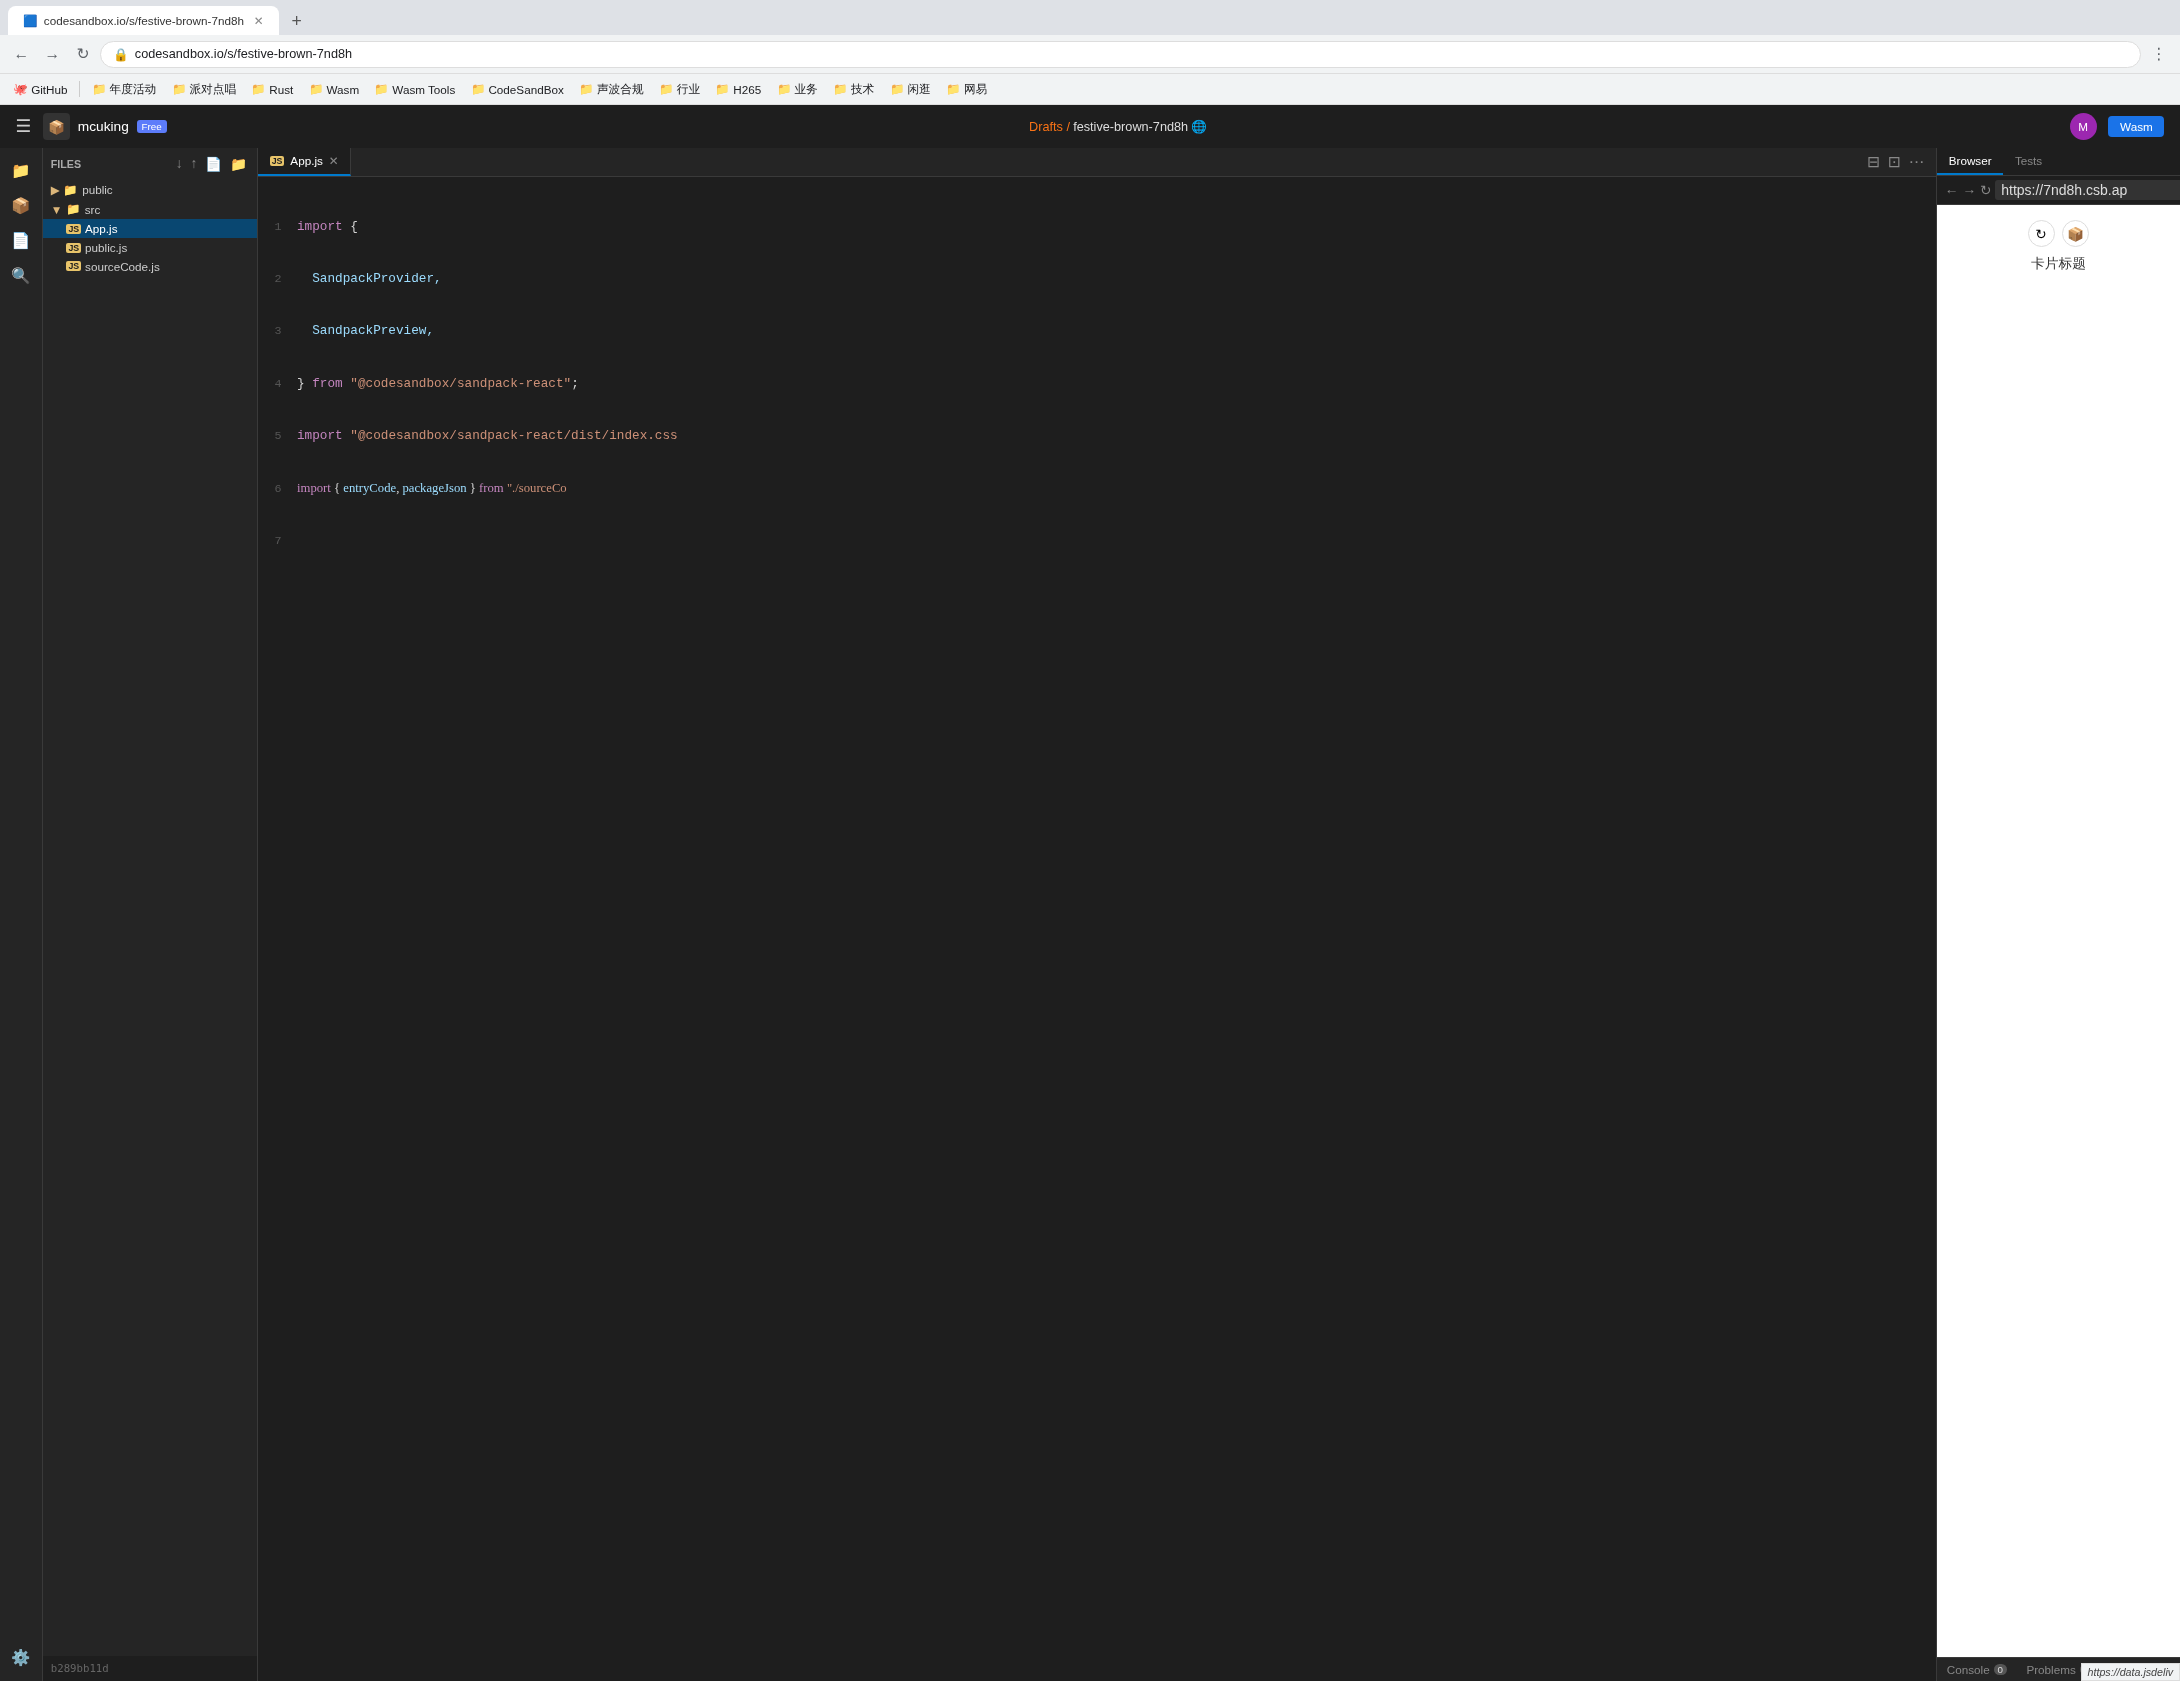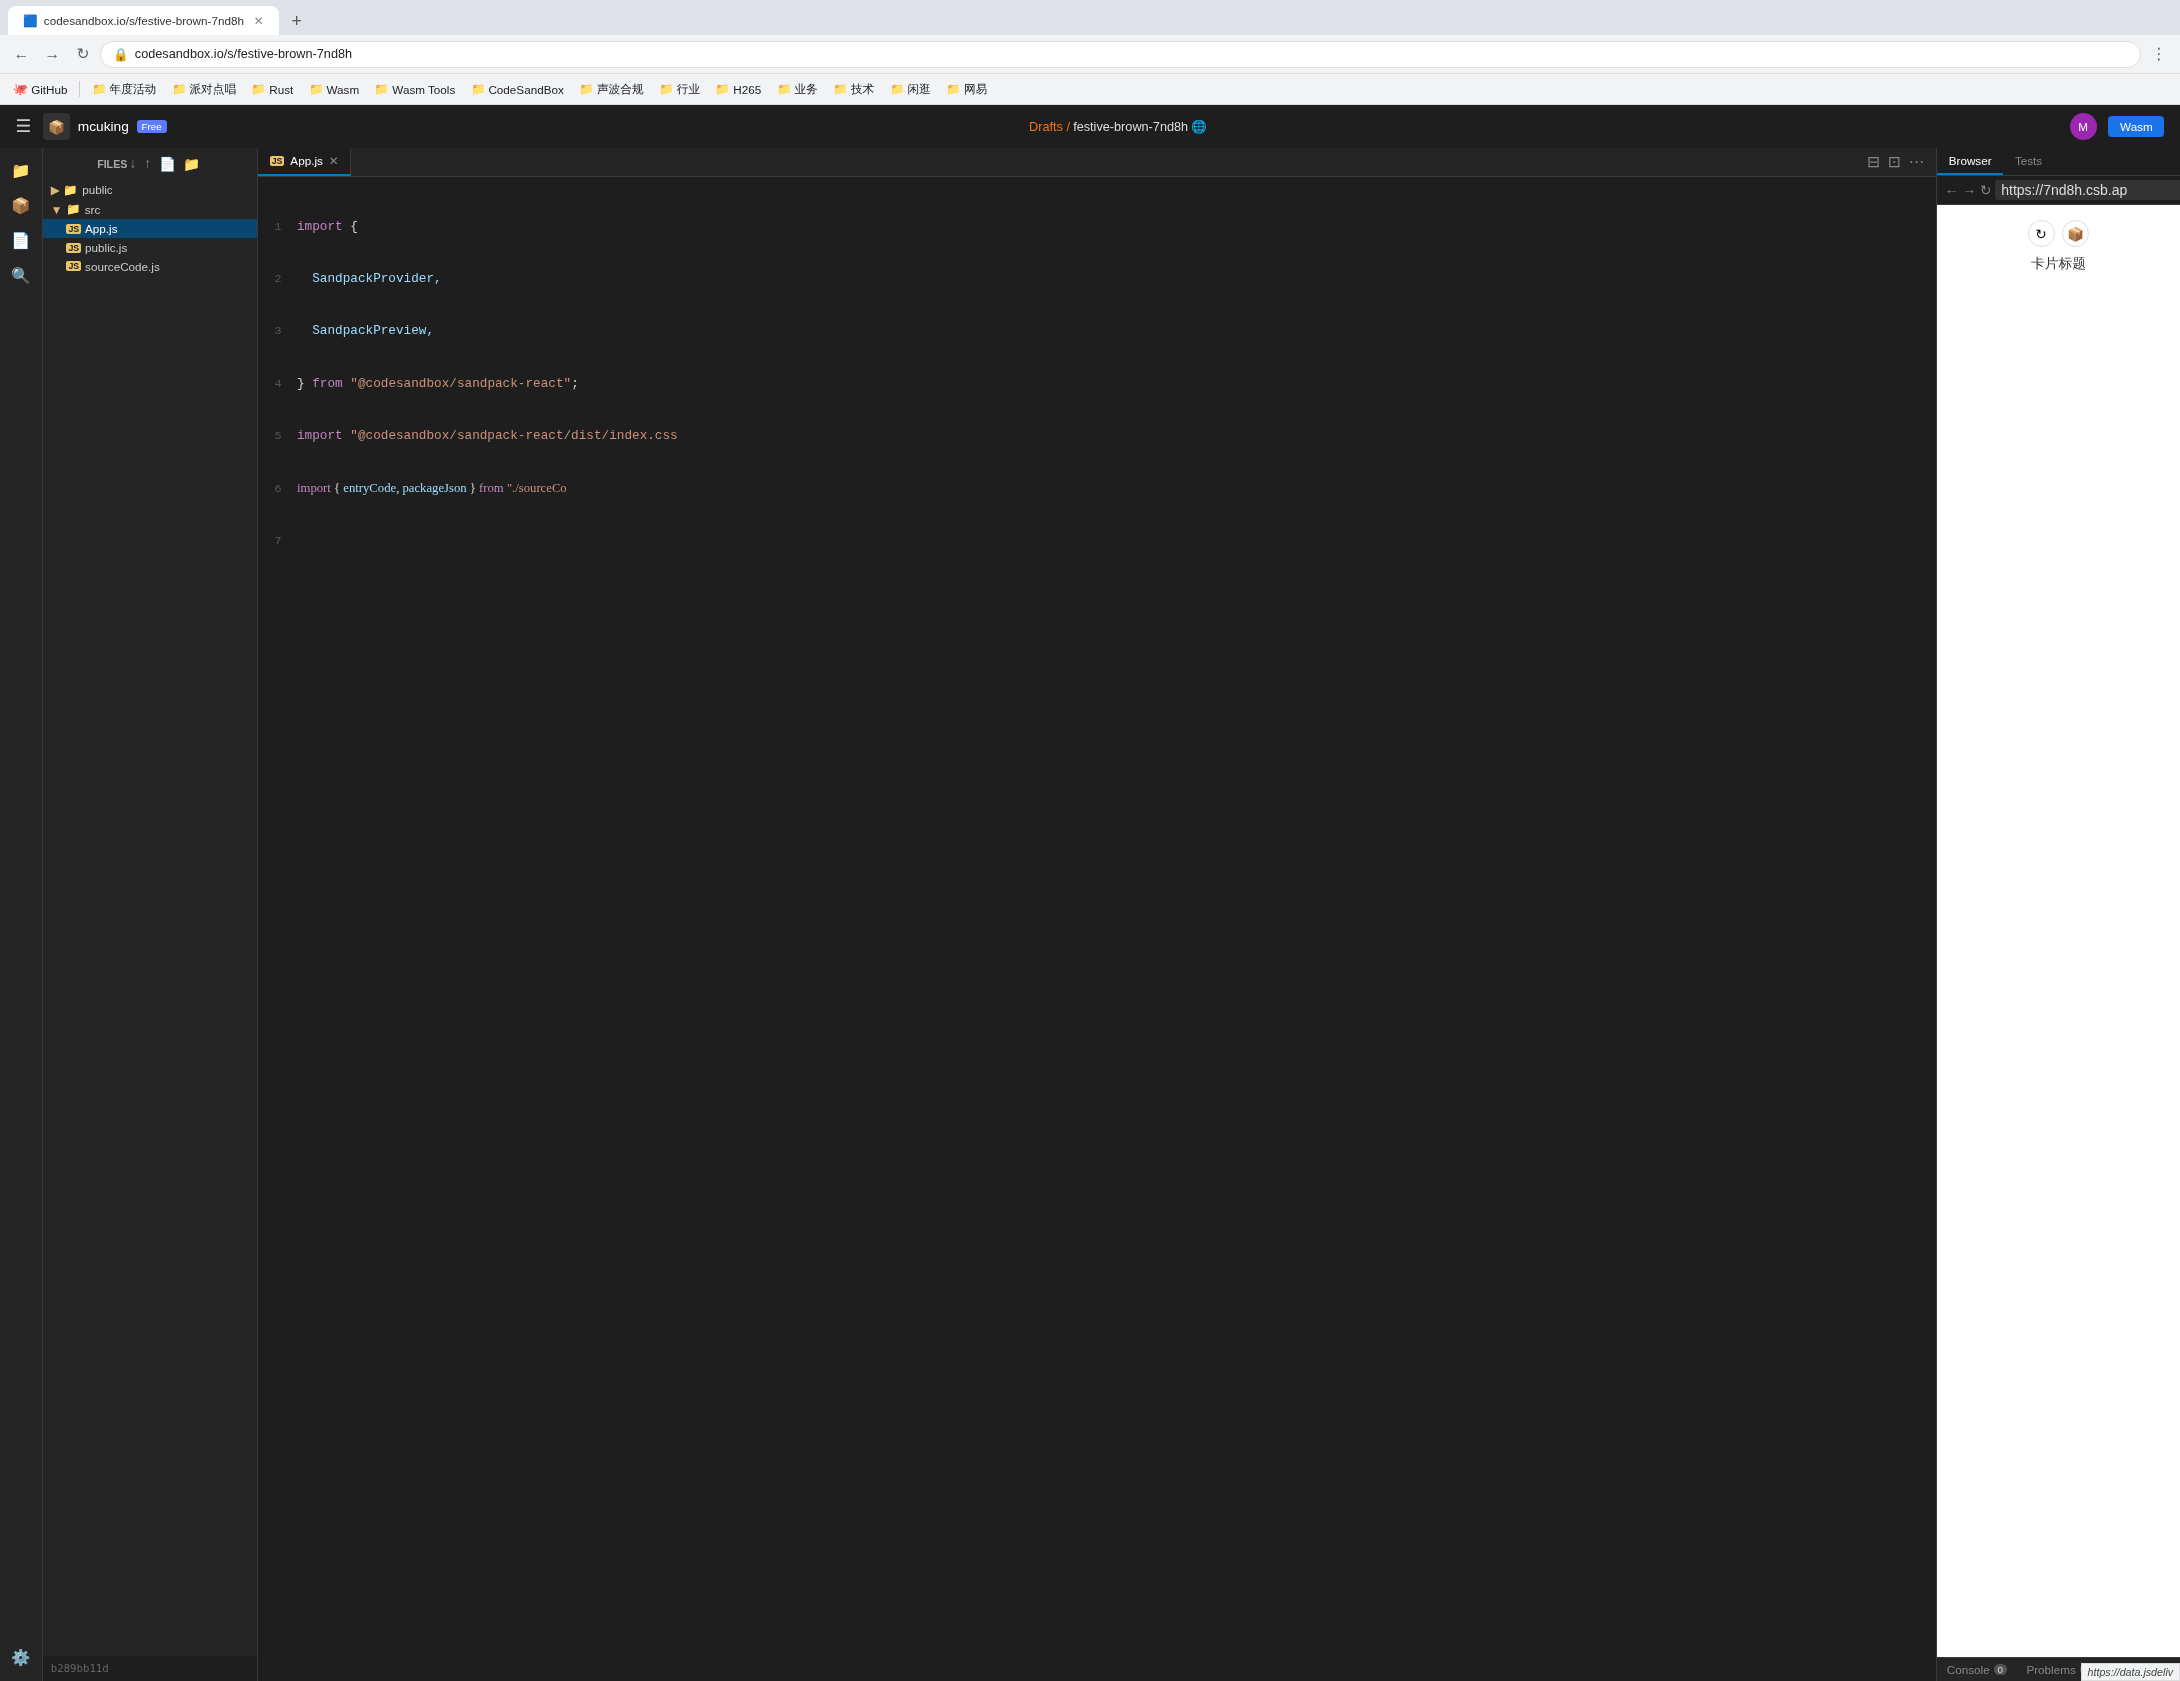--- a/index.html
+++ b/index.html
@@ -24,21 +24,21 @@
 
     
     .ide-body { display: flex; flex: 1; overflow: hidden; }
 
     
     .ide-sidebar-icons { width: 43px; background: #252525; display: flex; flex-direction: column; align-items: center; padding-top: 7.8px; gap: 3.9px; border-right: 1px solid #3a3a3a; }
     .sidebar-icon { width: 31px; height: 31px; display: flex; align-items: center; justify-content: center; border-radius: 3.9px; cursor: pointer; color: #888; font-size: 15.6px; }
 
     
     .file-panel { width: 215px; background: #252525; color: #cccccc; font-size: 11.7px; display: flex; flex-direction: column; border-right: 1px solid #3a3a3a; }
-    .file-panel-header { display: flex; align-items: center; justify-content: center; padding: 5.9px 7.8px; color: #aaa; font-size: 10.7px; font-weight: 600; text-transform: uppercase; }
+    .file-panel-header { display: flex; align-items: center; justify-content: space-between; padding: 5.9px 7.8px; color: #aaa; font-size: 10.7px; font-weight: 600; text-transform: uppercase; }
     .file-panel-actions { display: flex; gap: 3.9px; }
     .file-action-btn { background: none; border: none; color: #888; cursor: pointer; font-size: 13.7px; padding: 2px; }
     .file-tree { flex: 1; overflow-y: auto; }
     .file-tree-item { display: flex; align-items: center; padding: 2.9px 7.8px; cursor: pointer; gap: 3.9px; }
     .file-tree-item.selected { background: #094771; }
     .indent-1 { padding-left: 19.5px; }
 
     
     .editor-area { flex: 1; display: flex; flex-direction: column; background: #1e1e1e; }
     .editor-tabs { display: flex; background: #252525; border-bottom: 1px solid #3a3a3a; }

